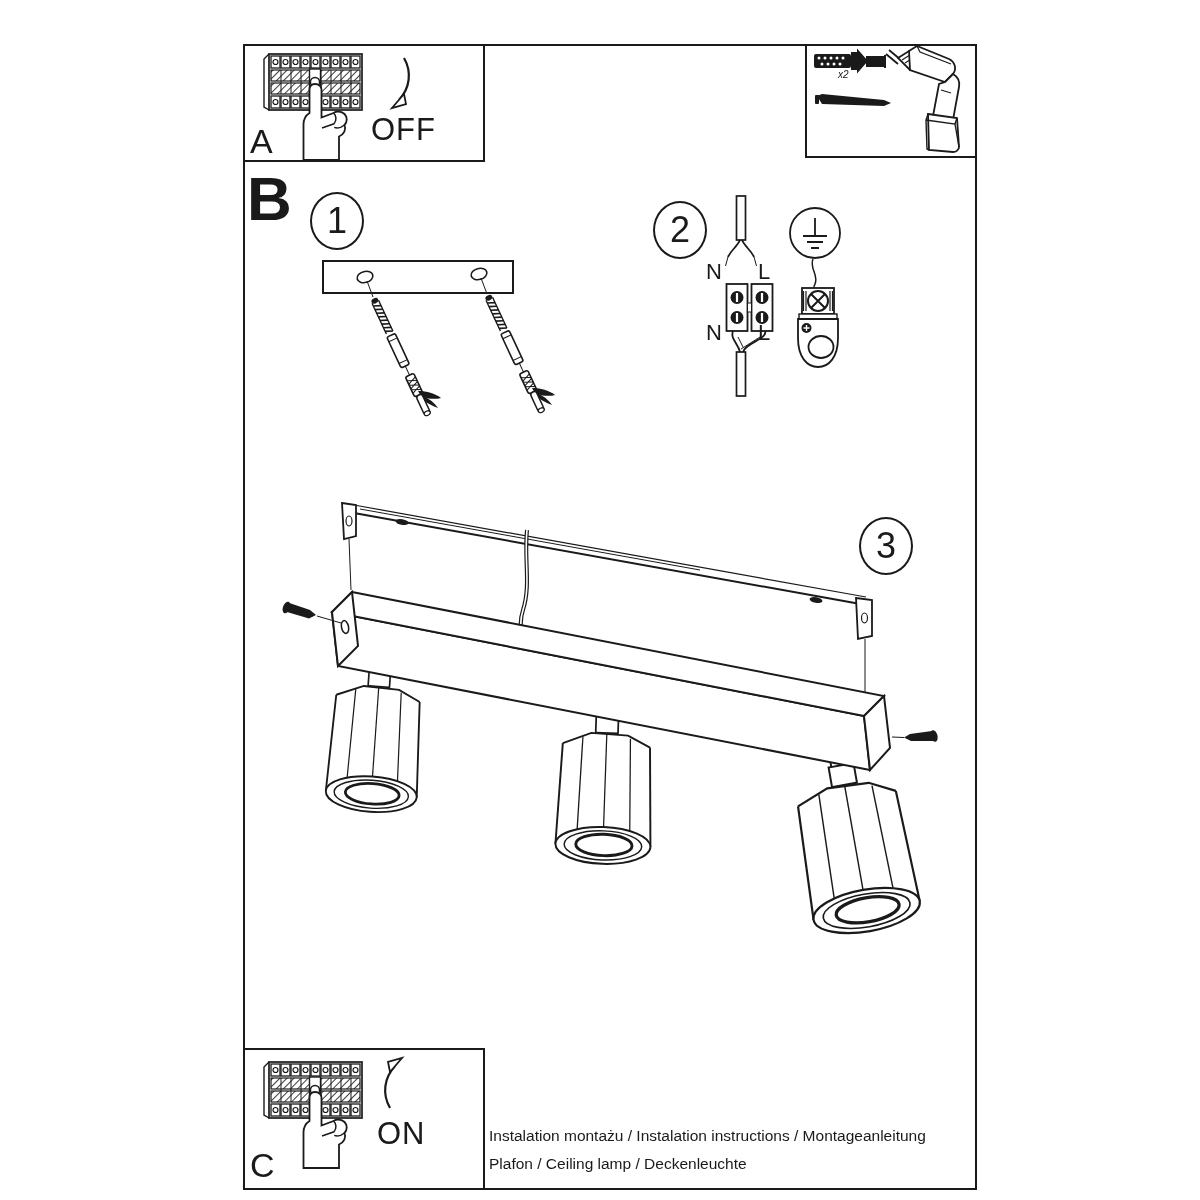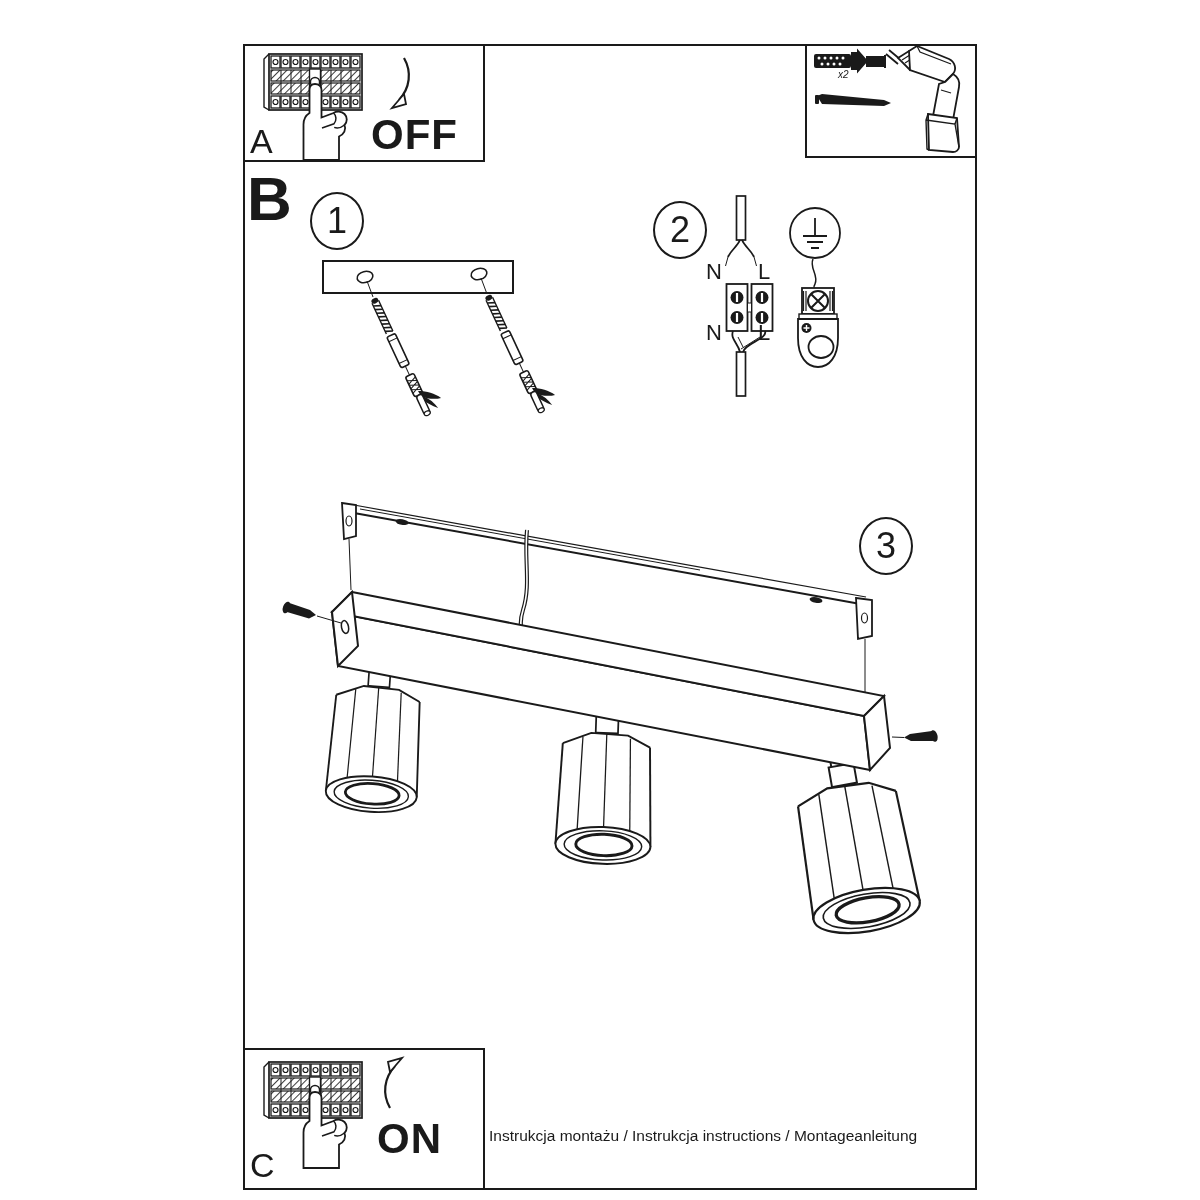--- a/index.html
+++ b/index.html
@@ -7,21 +7,21 @@
         font-family:"Liberation Sans", sans-serif;color:#1a1a1a;}
   .abs{position:absolute;box-sizing:border-box;}
   .frame{border:2px solid #1a1a1a;}
   .boxA{left:243px;top:44px;width:242px;height:118px;border-right:2px solid #1a1a1a;border-bottom:2px solid #1a1a1a;}
   .boxTools{left:805px;top:44px;width:172px;height:114px;border-left:2px solid #1a1a1a;border-bottom:2px solid #1a1a1a;}
   .boxC{left:243px;top:1048px;width:242px;height:142px;border-right:2px solid #1a1a1a;border-top:2px solid #1a1a1a;}
   .letter{font-size:34px;line-height:1;}
   .letterA{left:250px;top:124px;}
   .letterC{left:250px;top:1148px;}
   .sectionB{left:247px;top:168px;font-size:62px;font-weight:600;line-height:1;}
-  .state{font-size:42px;font-weight:700;letter-spacing:1px;line-height:1;}
+  .state{font-size:31px;font-weight:400;letter-spacing:1px;line-height:1;}
   .stOFF{left:371px;top:114px;}
   .stON{left:377px;top:1118px;}
   .qty{left:838px;top:69px;font-size:10px;font-style:italic;}
   .circleNum{width:54px;height:58px;border:2px solid #1a1a1a;border-radius:50%;
              display:flex;align-items:center;justify-content:center;font-size:36px;background:#fff;}
   .c1{left:310px;top:192px;}
   .c2{left:653px;top:201px;}
   .c3{left:859px;top:517px;}
   .wlabel{width:26px;text-align:center;font-size:22px;line-height:1;}
   .footer{font-size:15.5px;line-height:1.8;left:489px;top:1122px;width:480px;}
@@ -285,15 +285,16 @@
 
   <div class="abs wlabel" style="left:701px;top:261px;">N</div>
   <div class="abs wlabel" style="left:751px;top:261px;">L</div>
   <div class="abs wlabel" style="left:701px;top:322px;">N</div>
   <div class="abs wlabel" style="left:751px;top:322px;">L</div>
 
   <div class="abs letter letterC">C</div>
   <div class="abs state stON">ON</div>
 
   <div class="abs footer">
-    <div>Instrukcja montażu / Instrukcja instructions / Montageanleitung</div>
+    <div>Instalation montażu / Instalation instructions / Montageanleitung</div>
+    <div>Plafon / Ceiling lamp / Deckenleuchte</div>
   </div>
 </div>
 
 </body></html>

